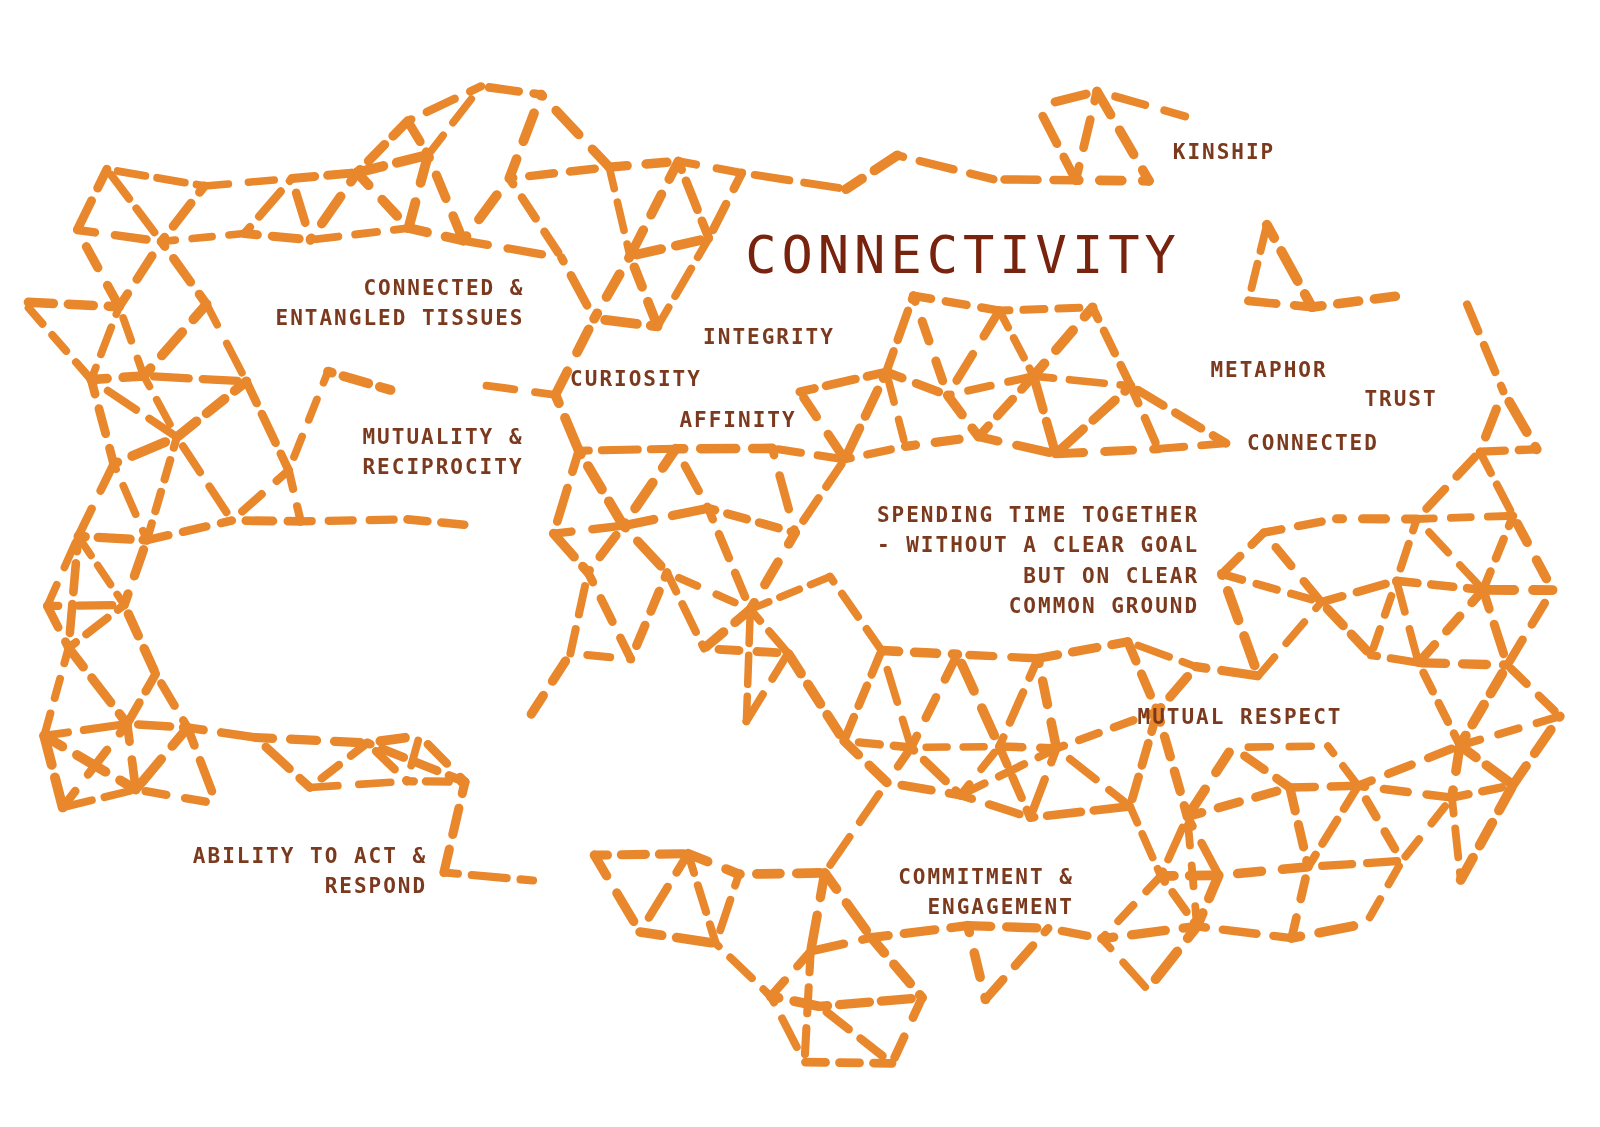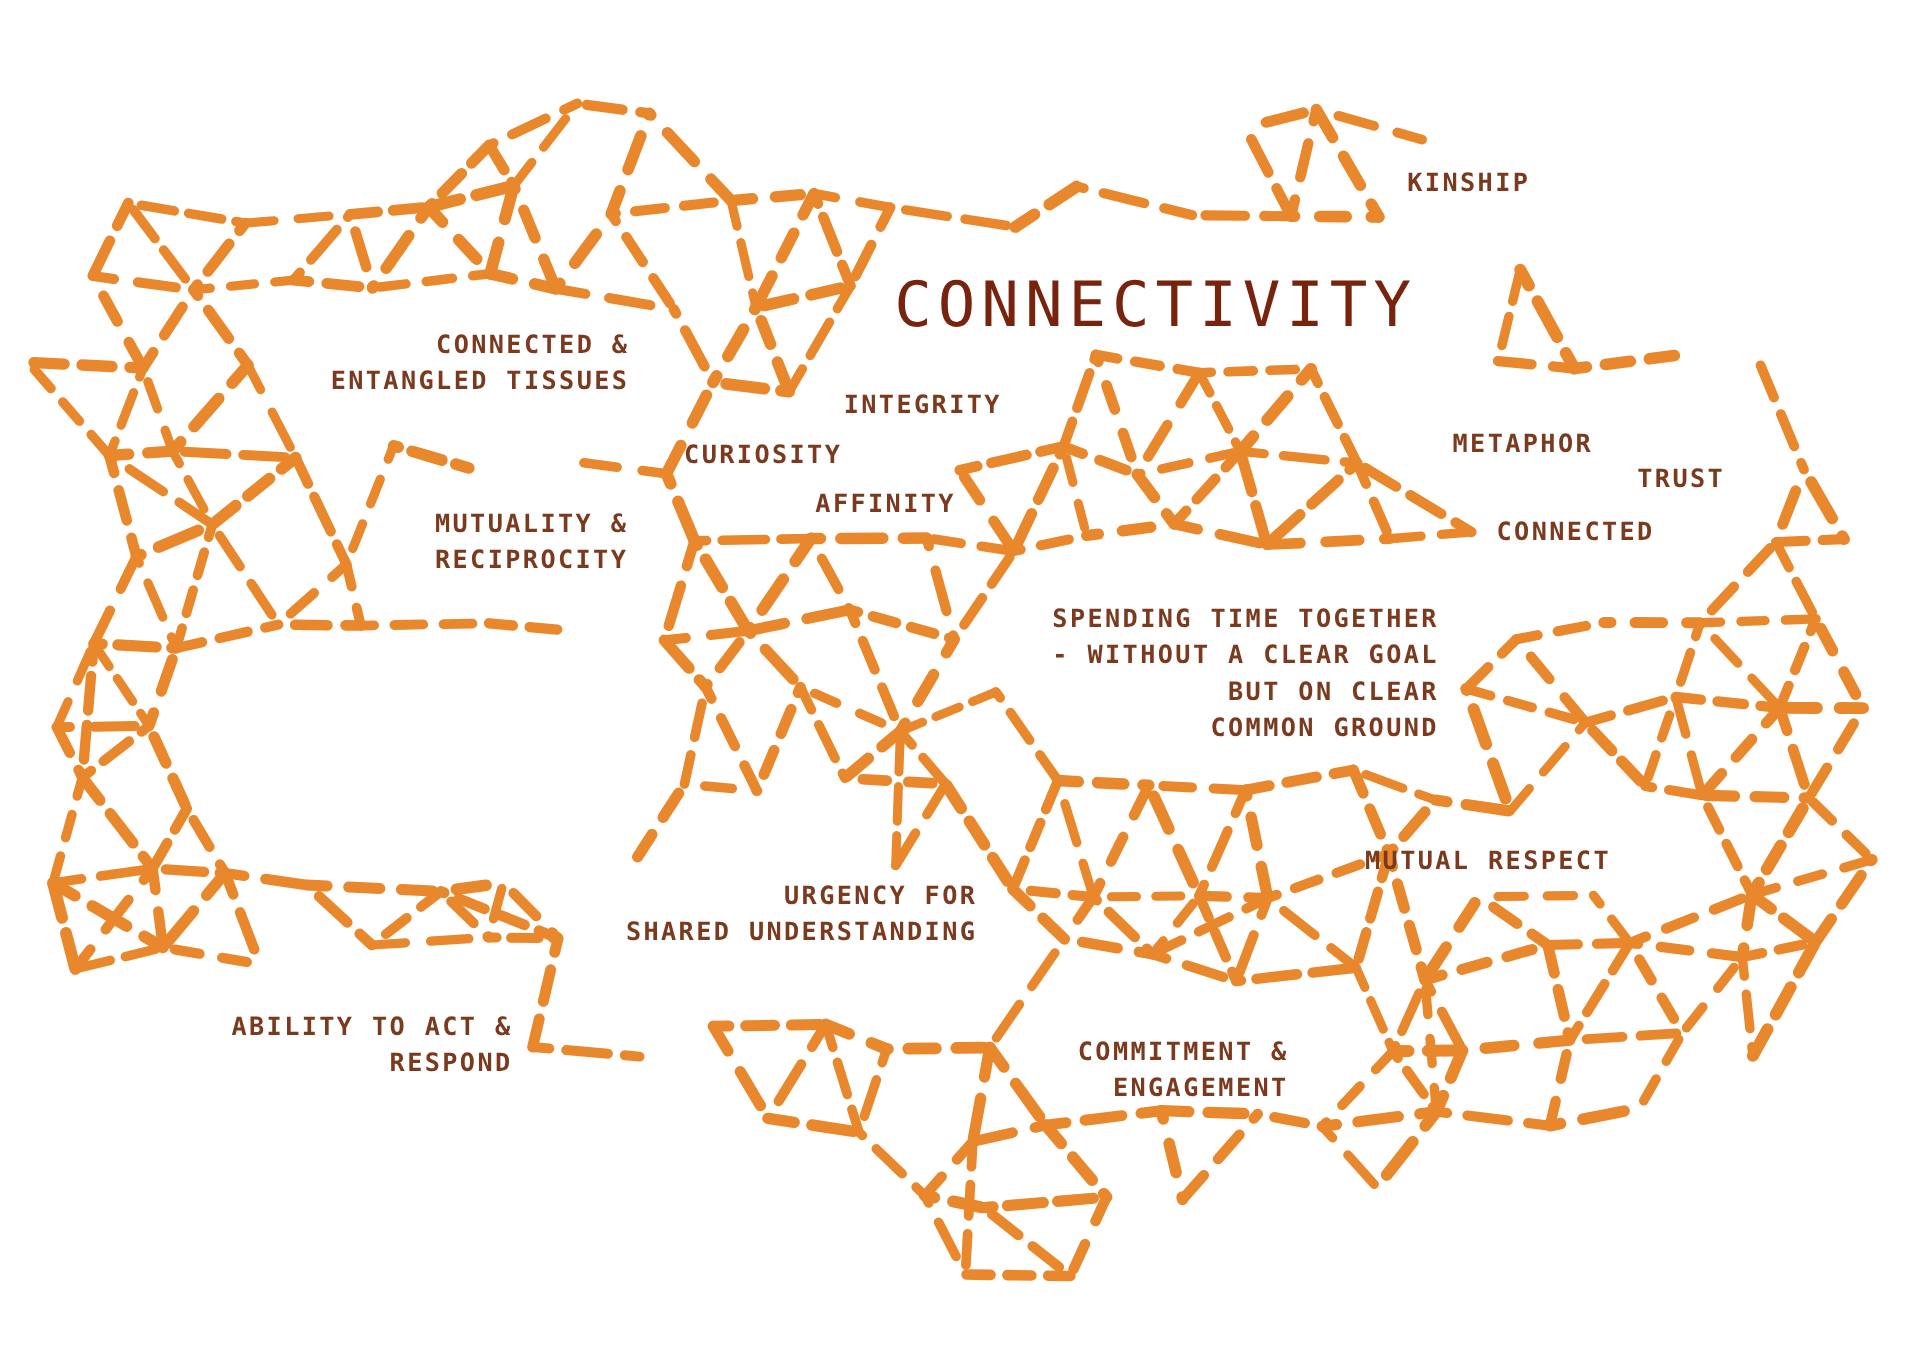--- a/index.html
+++ b/index.html
@@ -371,22 +371,20 @@
 RECIPROCITY</div>
 
   <div class="lbl" style="left:1038px;top:561px">SPENDING TIME TOGETHER
 - WITHOUT A CLEAR GOAL
 BUT ON CLEAR
 COMMON GROUND</div>
 
 
   <div class="lbl" style="left:1240px;top:717px">MUTUAL RESPECT</div>
 
-  <div class="lbl" style="left:668px;top:762px">URGENCY FOR
-SHARED UNDERSTANDING</div>
 
   <div class="lbl" style="left:310px;top:871px">ABILITY TO ACT &amp;
 RESPOND</div>
 
   <div class="lbl" style="left:986px;top:892px">COMMITMENT &amp;
 ENGAGEMENT</div>
 
 </div>
 
 </body></html>

